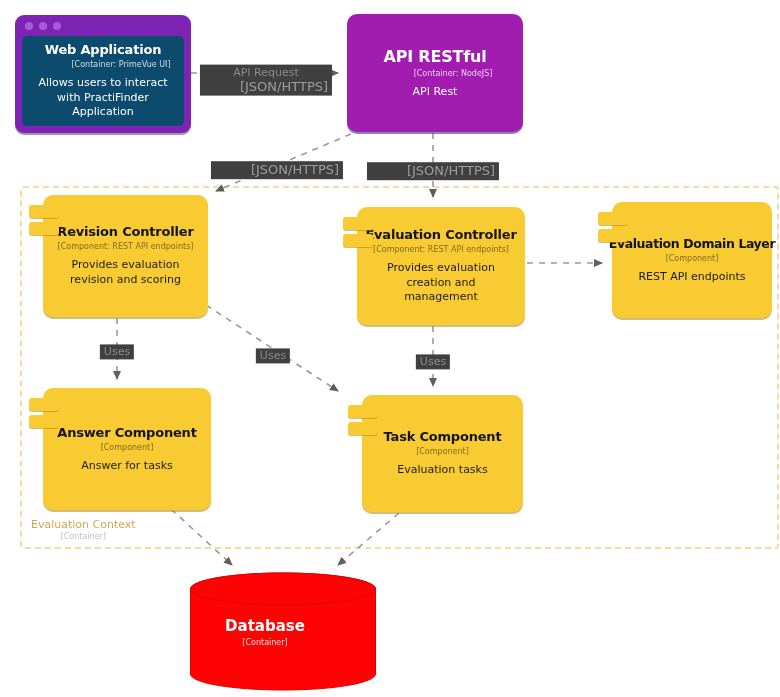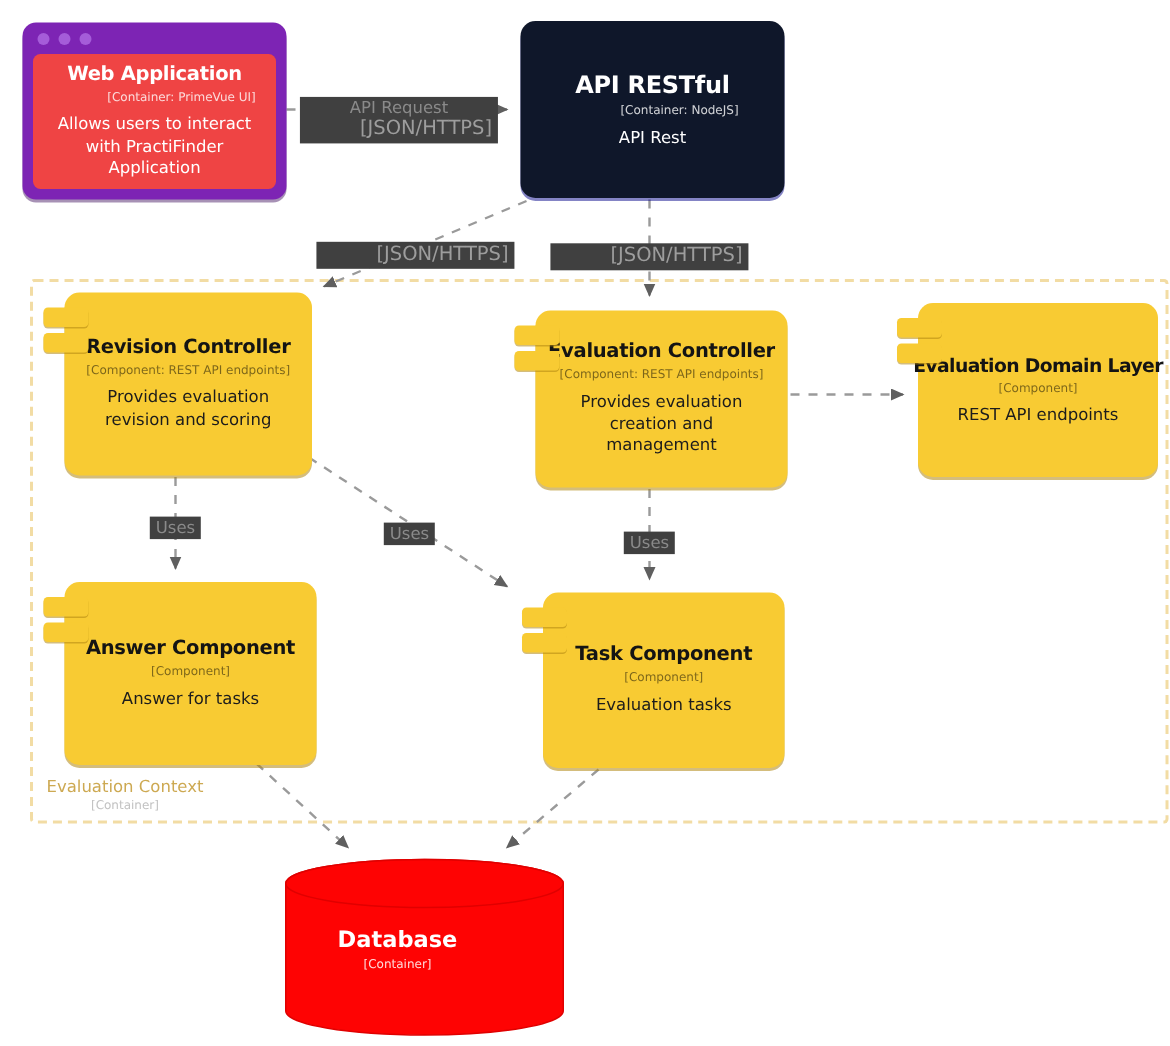--- a/index.html
+++ b/index.html
@@ -25,28 +25,28 @@
   .desc{font-size:11px;color:#1c1c1c;line-height:1.35;padding:0 12px;}
   
   .component{background:#f8cb33;box-shadow:0 2px 0 rgba(176,134,17,0.55);}
   .comp-tabs{position:absolute;left:-14px;top:10px;display:flex;flex-direction:column;gap:4px;}
   .comp-tab{width:30px;height:13px;background:#f8cb33;border-radius:3px;box-shadow:0 1px 0 rgba(176,134,17,0.55);}
   
   .browser{background:#7d24b4;box-shadow:0 2px 0 rgba(60,10,90,0.45);padding:0;align-items:stretch;border-radius:9px;}
   .chrome{height:21px;display:flex;align-items:center;padding-left:10px;gap:6px;}
   .dot{width:8px;height:8px;border-radius:50%;background:#a55cd9;}
   .browser-body{
-    flex:1;margin:0 7px 7px 7px;border-radius:5px;background:#ef4444;
+    flex:1;margin:0 7px 7px 7px;border-radius:5px;background:#0c4a6e;
     display:flex;flex-direction:column;align-items:center;justify-content:center;text-align:center;
   }
   .browser .title,.blue .title{color:#ffffff;}
   .browser .meta,.blue .meta{color:rgba(255,255,255,0.8);padding-left:36px;}
   .browser .desc,.blue .desc{color:#ffffff;}
   
-  .blue{background:#0f172a;box-shadow:0 2px 0 rgba(10,10,140,0.5);}
+  .blue{background:#a21caf;box-shadow:0 2px 0 rgba(10,10,140,0.5);}
   .blue .title{font-size:16px;}
   
   .db-wrap{position:absolute;left:190px;top:572px;width:150px;height:120px;}
   .db-text{
     position:absolute;left:0;top:44px;width:100%;text-align:center;color:#fff;line-height:1.4;
   }
   .db-title{font-weight:bold;font-size:15px;color:#fff;}
   .db-meta{font-size:8px;color:rgba(255,255,255,0.85);}
   
   svg.wires{position:absolute;left:0;top:0;pointer-events:none;}

